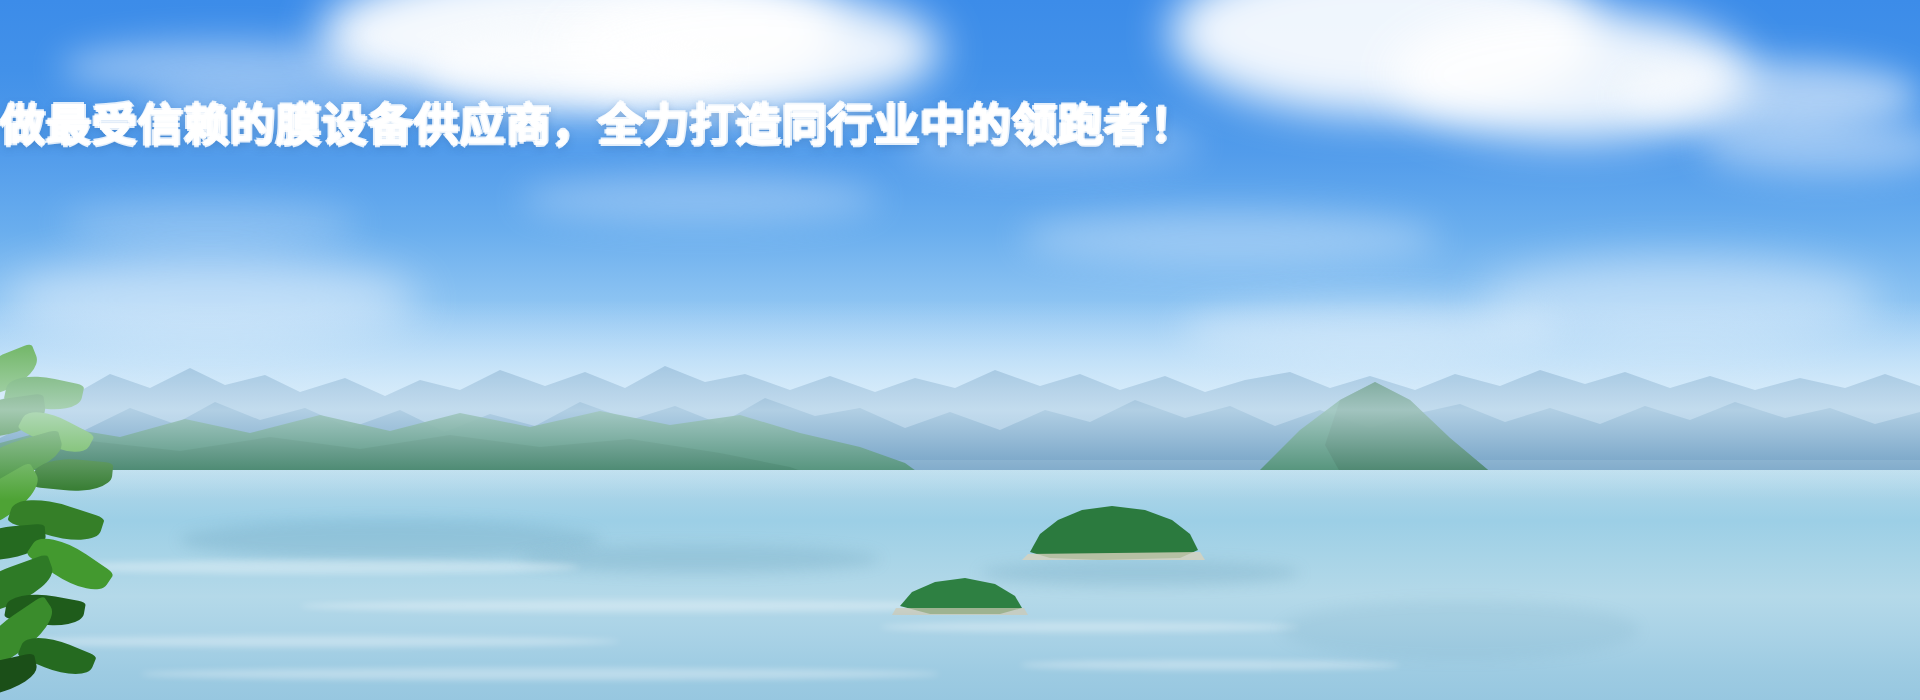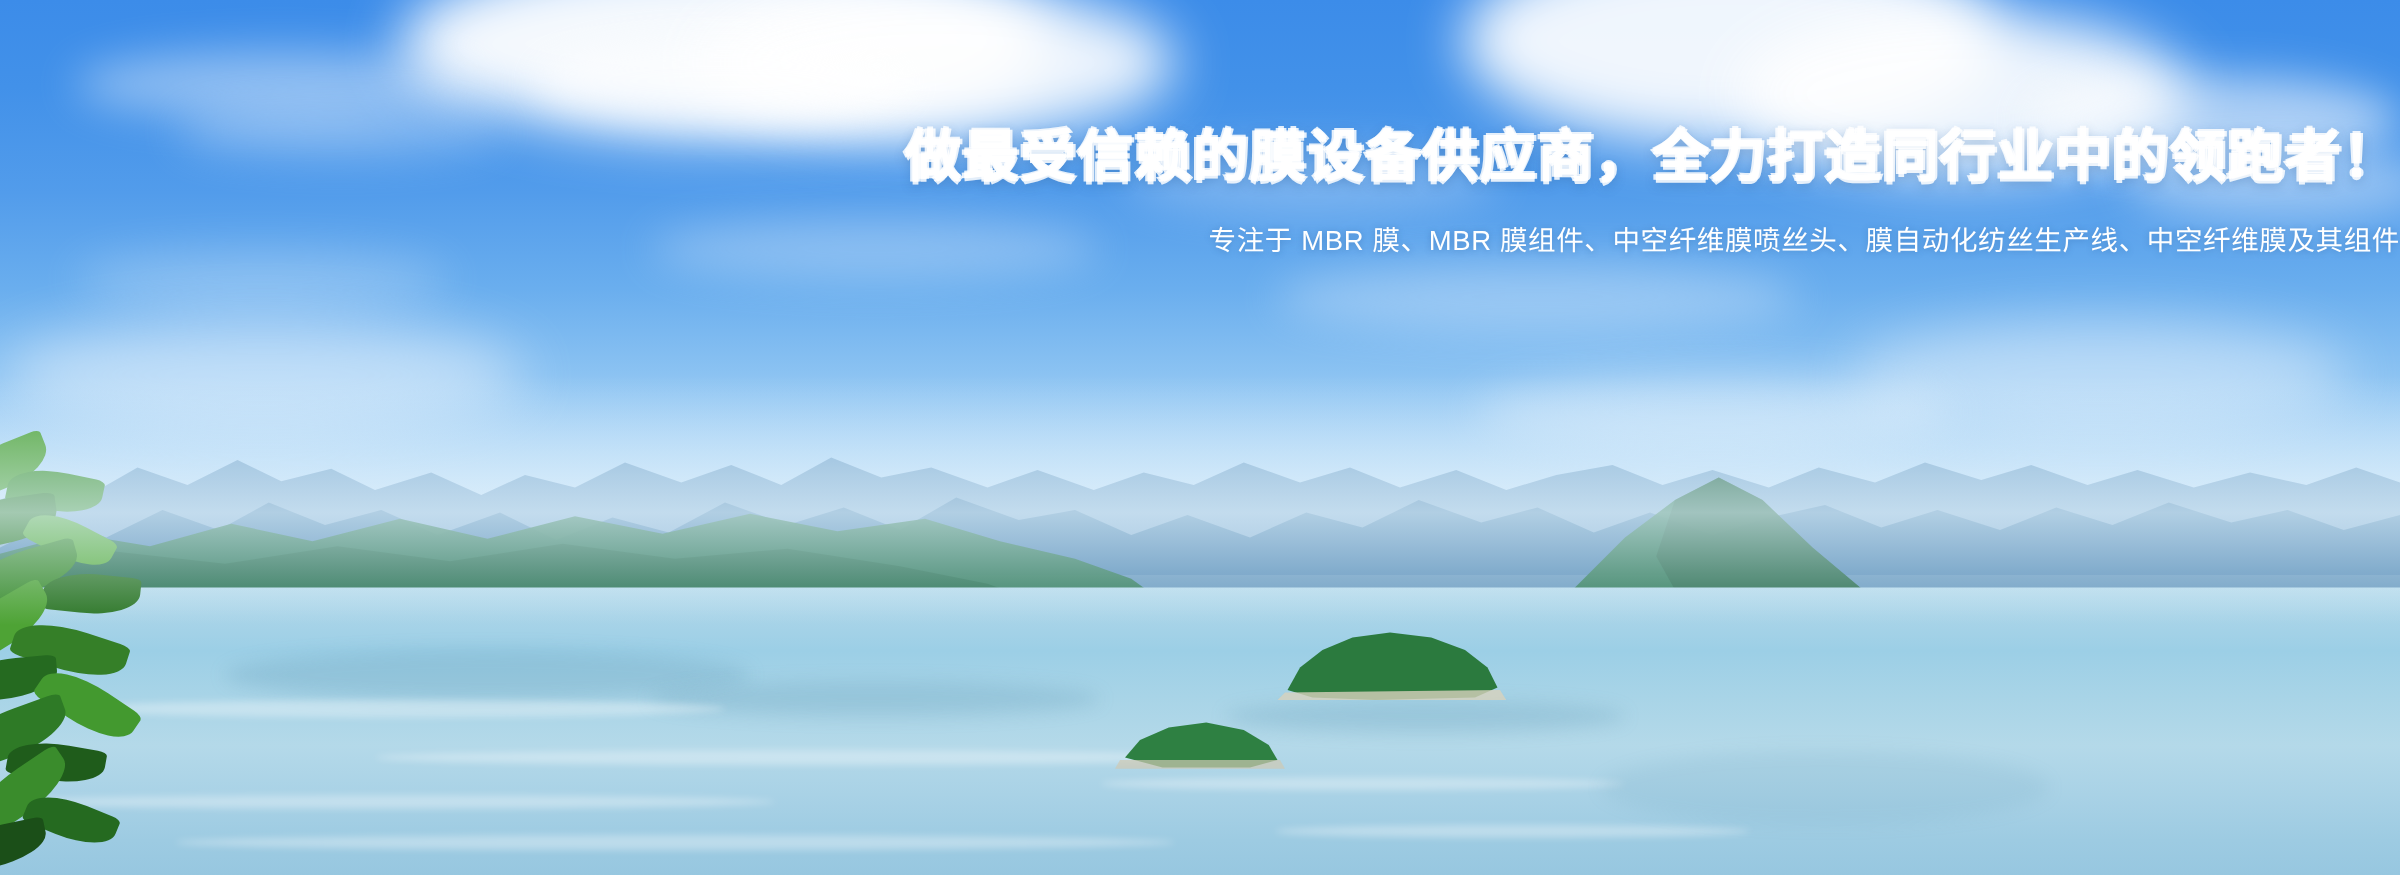--- a/index.html
+++ b/index.html
@@ -106,23 +106,23 @@
   }
   .leaf {
     position: absolute;
     border-radius: 60% 10% 60% 10%;
     background: #3f8f2e;
   }
 
   
   .text-layer {
     position: absolute;
-    left: 0; right: 0;
+    left: 0; right: 18px;
     top: 0;
-    text-align: right;
+    text-align: left;
     z-index: 40;
   }
   .headline {
     margin: 0;
     padding-top: 100px;
     font-size: 45px;
     line-height: 1.15;
     font-weight: 700;
     color: #ffffff;
     letter-spacing: 1px;
@@ -299,17 +299,16 @@
     <div class="leaf" style="left:-8px;  top:262px;width:88px; height:34px; transform:rotate(-34deg); background:#3a8c2c;"></div>
     <div class="leaf" style="left:40px;  top:286px;width:74px; height:30px; transform:rotate(22deg);  background:#256a20;"></div>
     <div class="leaf" style="left:-24px; top:306px;width:82px; height:32px; transform:rotate(-12deg); background:#1b4f18;"></div>
   </div>
 
   <div class="haze"></div>
 
   <div class="text-layer">
     <h1 class="headline">做最受信赖的膜设备供应商，全力打造同行业中的领跑者！</h1>
 
-    <p class="subline">专注于 MBR 膜、MBR 膜组件、中空纤维膜喷丝头、膜自动化纺丝生产线、中空纤维膜及其组件</p>
 
   </div>
 
 </div>
 
 </body></html>

